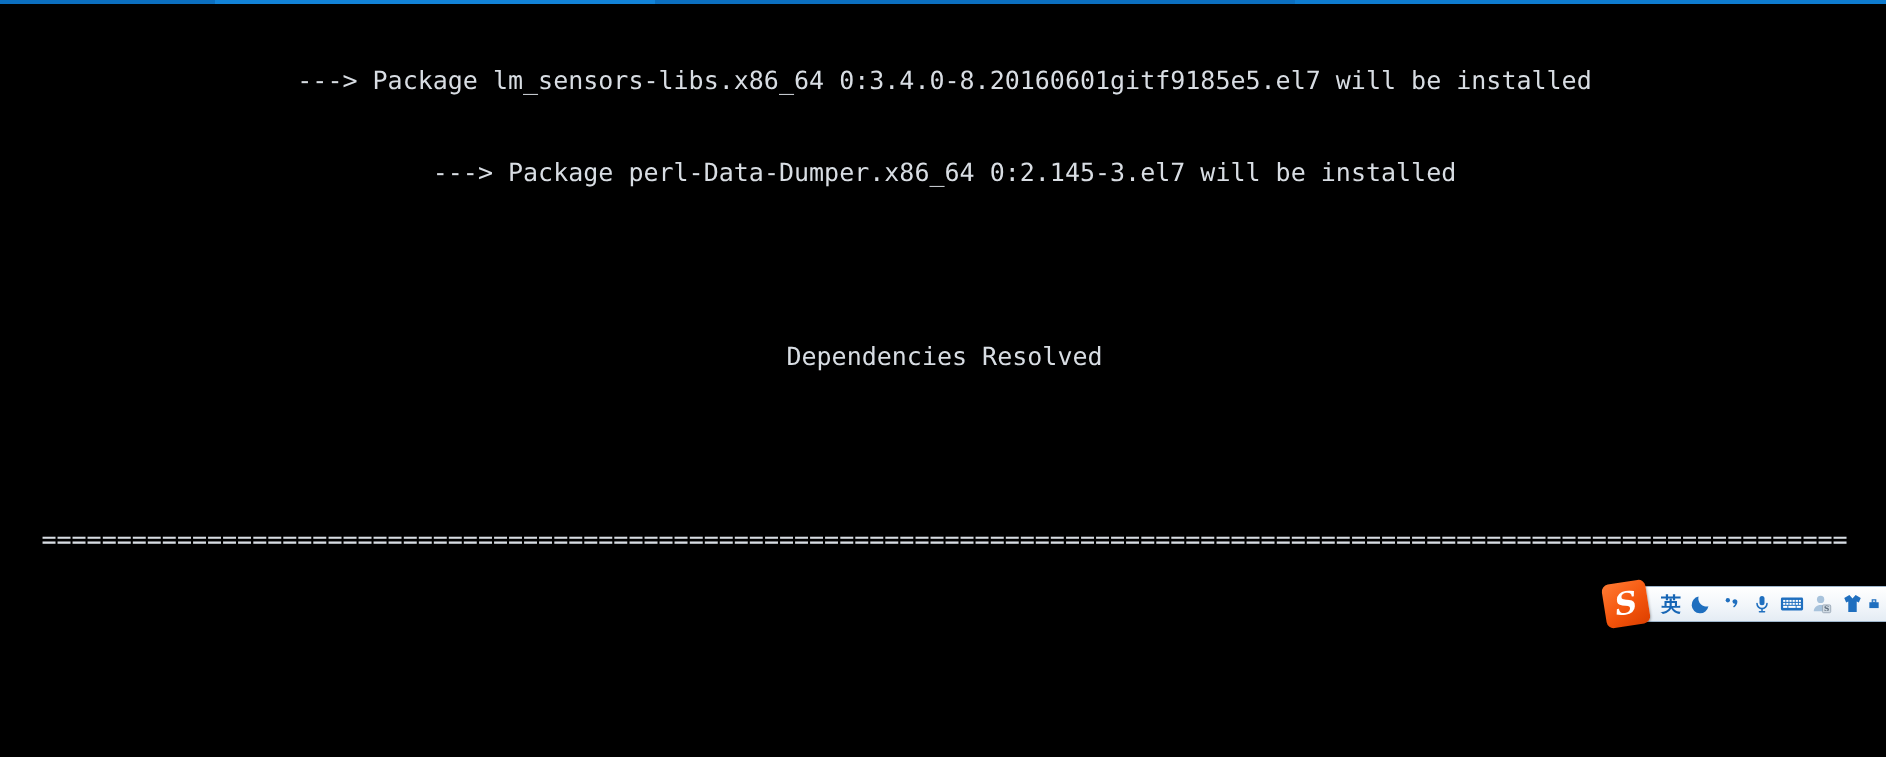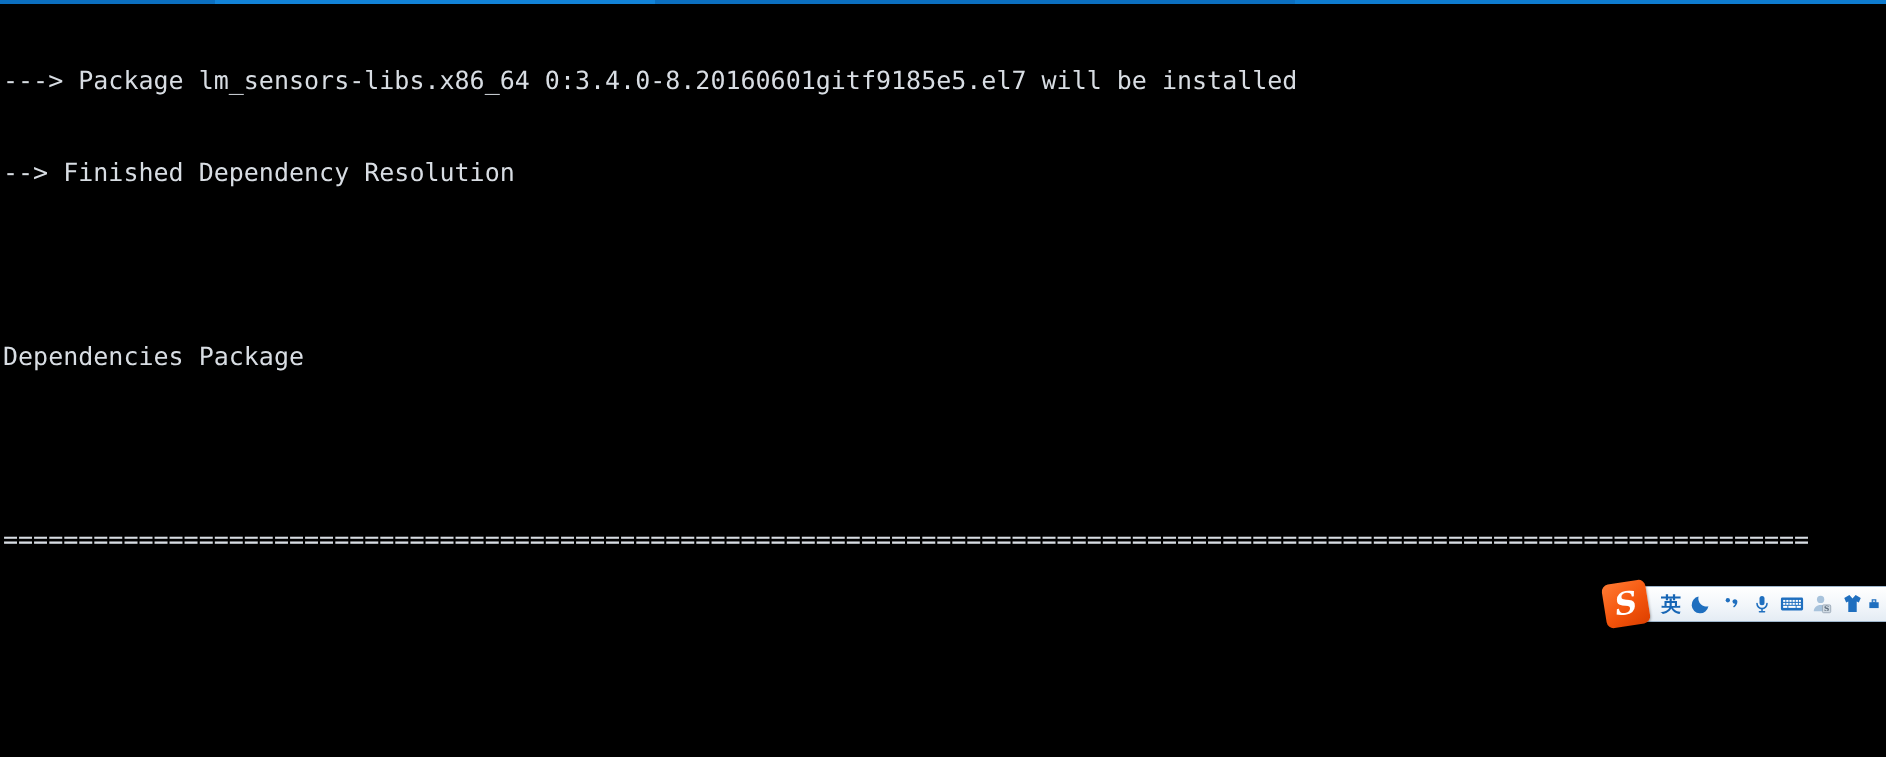--- a/index.html
+++ b/index.html
@@ -51,20 +51,21 @@
     white-space: pre;
     padding: 0 0 0 3px;
     box-sizing: border-box;
     z-index: 1;
   }
   #terminal .line {
     height: 30.6px;
     white-space: pre;
     font-variant-ligatures: none;
     text-rendering: geometricPrecision;
+    text-align: center;
   }
   #terminal .line.blank { color: transparent; }
 
   
   #ime-toolbar {
     position: absolute;
     left: 1630px;
     top: 586px;
     width: 262px;
     height: 34px;
@@ -126,23 +127,23 @@
 
 <div id="top-accent">
   <div class="seg a"></div>
   <div class="seg b"></div>
   <div class="seg c"></div>
   <div class="seg d"></div>
 </div>
 
 <div id="terminal">
   <div class="line">---&gt; Package lm_sensors-libs.x86_64 0:3.4.0-8.20160601gitf9185e5.el7 will be installed</div>
-  <div class="line">--&gt; Finished Dependency Resolution</div>
+  <div class="line">---&gt; Package perl-Data-Dumper.x86_64 0:2.145-3.el7 will be installed</div>
   <div class="line blank"></div>
-  <div class="line">Dependencies Package</div>
+  <div class="line">Dependencies Resolved</div>
   <div class="line blank"></div>
   <div class="line">========================================================================================================================</div>
   
   
   
   
   
   
   
   

